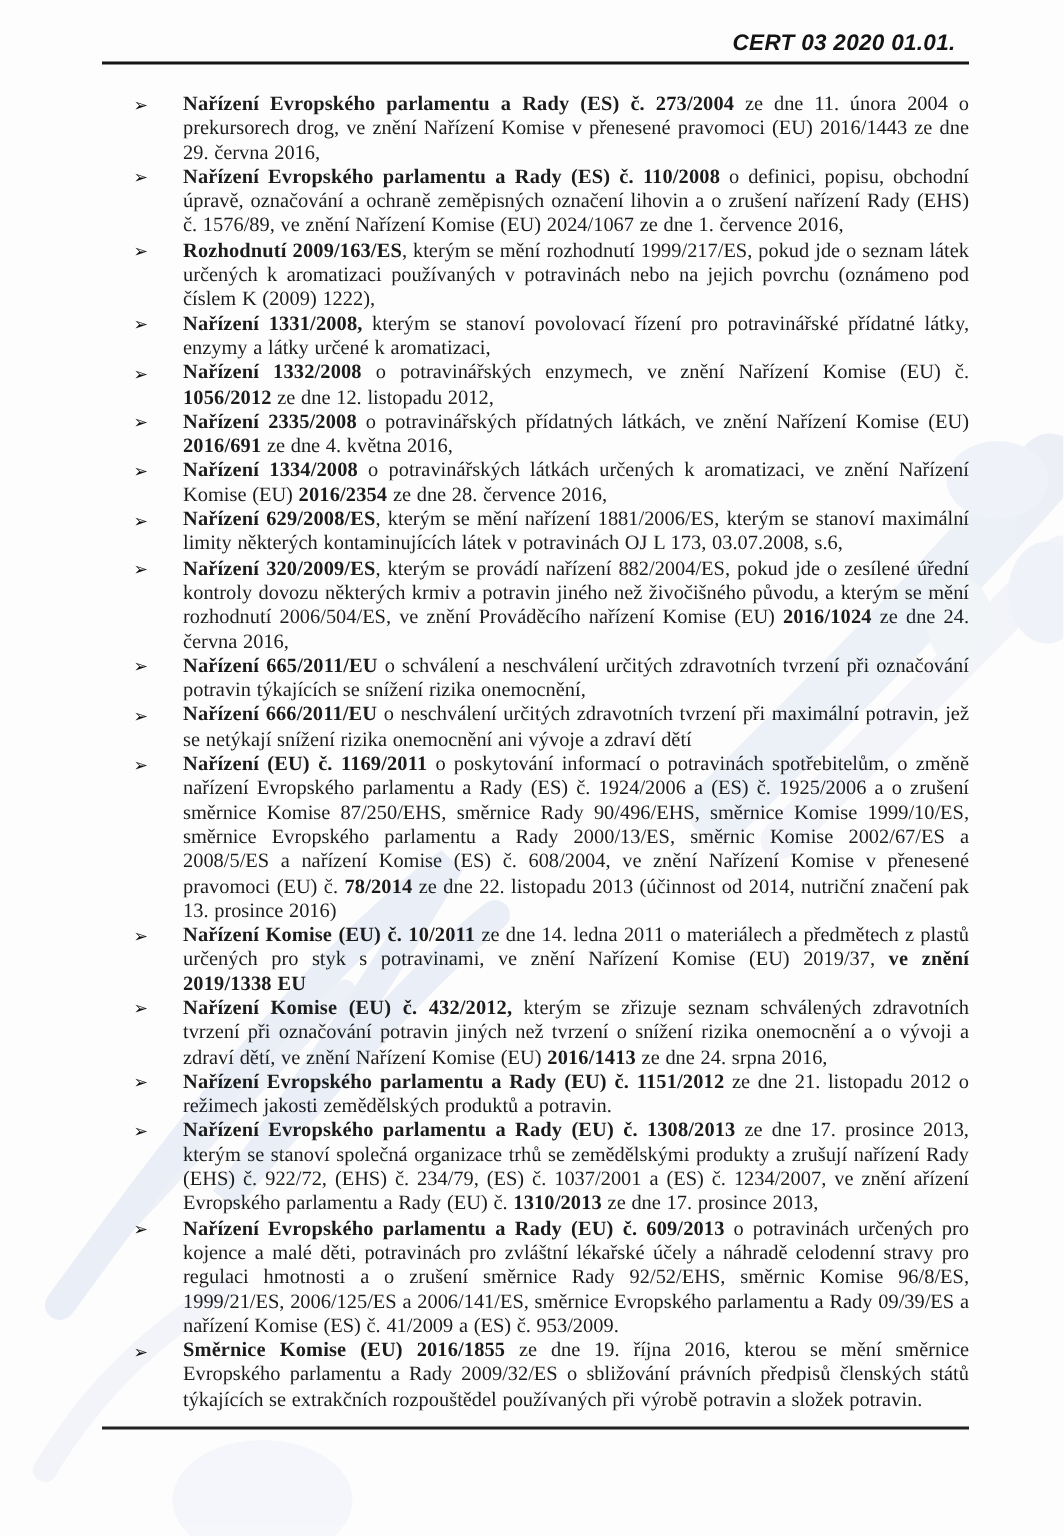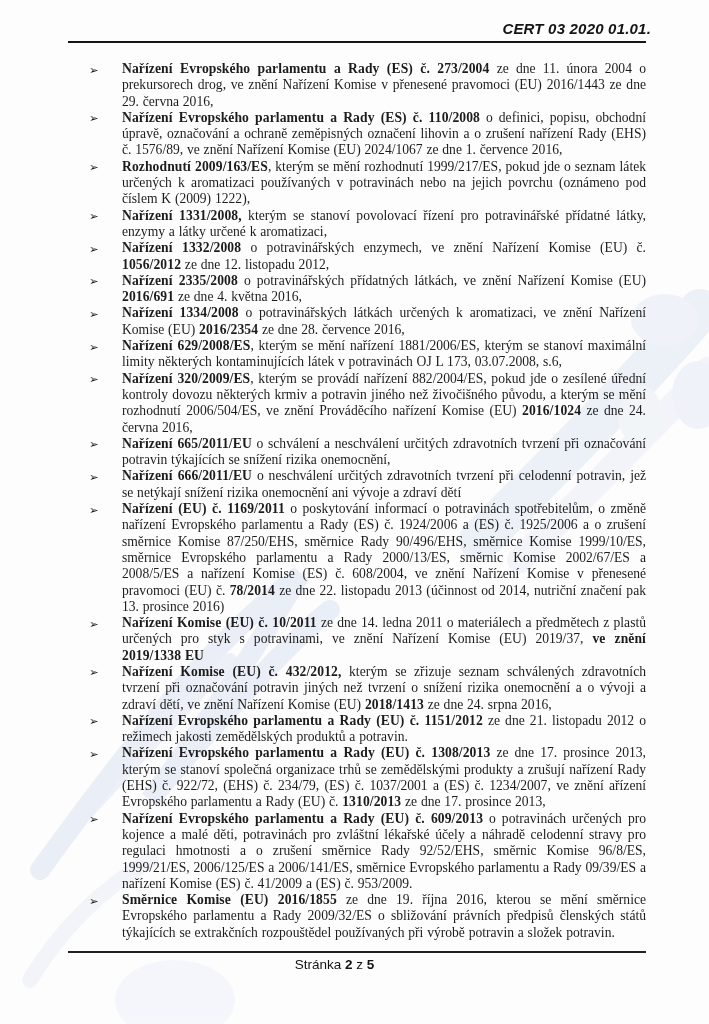--- a/index.html
+++ b/index.html
@@ -19,21 +19,21 @@
   }
   .page{position:absolute;inset:0;}
 
   
   .wm-svg{position:absolute;inset:0;pointer-events:none;opacity:.75;}
 
   
   .doc-code{
     position:absolute;
     top:20px;
-    right:58px;
+    right:72px;
     font-family:"Liberation Sans", sans-serif;
     font-style:italic;
     font-weight:bold;
     font-size:15px;
     letter-spacing:.2px;
     color:#141414;
   }
   .header-rule{
     position:absolute;
     left:68px;
@@ -152,53 +152,47 @@
       <div class="item">
         <span class="bullet">➢</span>
         <span class="itext"><b>Nařízení 320/2009/ES</b><span>, kterým se provádí nařízení 882/2004/ES, pokud jde o zesílené úřední kontroly dovozu některých krmiv a potravin jiného než živočišného původu, a kterým se mění rozhodnutí 2006/504/ES, ve znění Prováděcího nařízení Komise (EU) </span><b>2016/1024</b><span> ze dne 24. června 2016,</span></span>
       </div>
       <div class="item">
         <span class="bullet">➢</span>
         <span class="itext"><b>Nařízení 665/2011/EU</b><span> o schválení a neschválení určitých zdravotních tvrzení při označování potravin týkajících se snížení rizika onemocnění,</span></span>
       </div>
       <div class="item">
         <span class="bullet">➢</span>
-        <span class="itext"><b>Nařízení 666/2011/EU</b><span> o neschválení určitých zdravotních tvrzení při celodenní potravin, jež se netýkají snížení rizika onemocnění ani vývoje a zdraví dětí</span></span>
+        <span class="itext"><b>Nařízení 666/2011/EU</b><span> o neschválení určitých zdravotních tvrzení při maximální potravin, jež se netýkají snížení rizika onemocnění ani vývoje a zdraví dětí</span></span>
       </div>
       <div class="item">
         <span class="bullet">➢</span>
         <span class="itext"><b>Nařízení (EU) č. 1169/2011</b><span> o poskytování informací o potravinách spotřebitelům, o změně nařízení Evropského parlamentu a Rady (ES) č. 1924/2006 a (ES) č. 1925/2006 a o zrušení směrnice Komise 87/250/EHS, směrnice Rady 90/496/EHS, směrnice Komise 1999/10/ES, směrnice Evropského parlamentu a Rady 2000/13/ES, směrnic Komise 2002/67/ES a 2008/5/ES a nařízení Komise (ES) č. 608/2004, ve znění Nařízení Komise v přenesené pravomoci (EU) č. </span><b>78/2014</b><span> ze dne 22. listopadu 2013 (účinnost od 2014, nutriční značení pak 13. prosince 2016)</span></span>
       </div>
       <div class="item">
         <span class="bullet">➢</span>
         <span class="itext"><b>Nařízení Komise (EU) č. 10/2011</b><span> ze dne 14. ledna 2011 o materiálech a předmětech z plastů určených pro styk s potravinami, ve znění Nařízení Komise (EU) 2019/37, </span><b>ve znění 2019/1338 EU</b></span>
       </div>
       <div class="item">
         <span class="bullet">➢</span>
-        <span class="itext"><b>Nařízení Komise (EU) č. 432/2012,</b><span> kterým se zřizuje seznam schválených zdravotních tvrzení při označování potravin jiných než tvrzení o snížení rizika onemocnění a o vývoji a zdraví dětí, ve znění Nařízení Komise (EU) </span><b>2018/1413</b><span> ze dne 24. srpna 2016,</span></span>
+        <span class="itext"><b>Nařízení Komise (EU) č. 432/2012,</b><span> kterým se zřizuje seznam schválených zdravotních tvrzení při označování potravin jiných než tvrzení o snížení rizika onemocnění a o vývoji a zdraví dětí, ve znění Nařízení Komise (EU) </span><b>2016/1413</b><span> ze dne 24. srpna 2016,</span></span>
       </div>
       <div class="item">
         <span class="bullet">➢</span>
         <span class="itext"><b>Nařízení Evropského parlamentu a Rady (EU) č. 1151/2012</b><span> ze dne 21. listopadu 2012 o režimech jakosti zemědělských produktů a potravin.</span></span>
       </div>
       <div class="item">
         <span class="bullet">➢</span>
         <span class="itext"><b>Nařízení Evropského parlamentu a Rady (EU) č. 1308/2013</b><span> ze dne 17. prosince 2013, kterým se stanoví společná organizace trhů se zemědělskými produkty a zrušují nařízení Rady (EHS) č. 922/72, (EHS) č. 234/79, (ES) č. 1037/2001 a (ES) č. 1234/2007, ve znění ařízení Evropského parlamentu a Rady (EU) č. </span><b>1310/2013</b><span> ze dne 17. prosince 2013,</span></span>
       </div>
       <div class="item">
         <span class="bullet">➢</span>
         <span class="itext"><b>Nařízení Evropského parlamentu a Rady (EU) č. 609/2013</b><span> o potravinách určených pro kojence a malé děti, potravinách pro zvláštní lékařské účely a náhradě celodenní stravy pro regulaci hmotnosti a o zrušení směrnice Rady 92/52/EHS, směrnic Komise 96/8/ES, 1999/21/ES, 2006/125/ES a 2006/141/ES, směrnice Evropského parlamentu a Rady 09/39/ES a nařízení Komise (ES) č. 41/2009 a (ES) č. 953/2009.</span></span>
       </div>
       <div class="item">
         <span class="bullet">➢</span>
         <span class="itext"><b>Směrnice Komise (EU) 2016/1855</b><span> ze dne 19. října 2016, kterou se mění směrnice Evropského parlamentu a Rady 2009/32/ES o sbližování právních předpisů členských států týkajících se extrakčních rozpouštědel používaných při výrobě potravin a složek potravin.</span></span>
       </div>
     </div>
 
   <div class="footer-rule"></div>
-  <div class="page-footer">
-    <span>Stránka</span>
-    <b>2</b>
-    <span>z</span>
-    <b>5</b>
-  </div>
 
 </div>
 
 </body></html>

